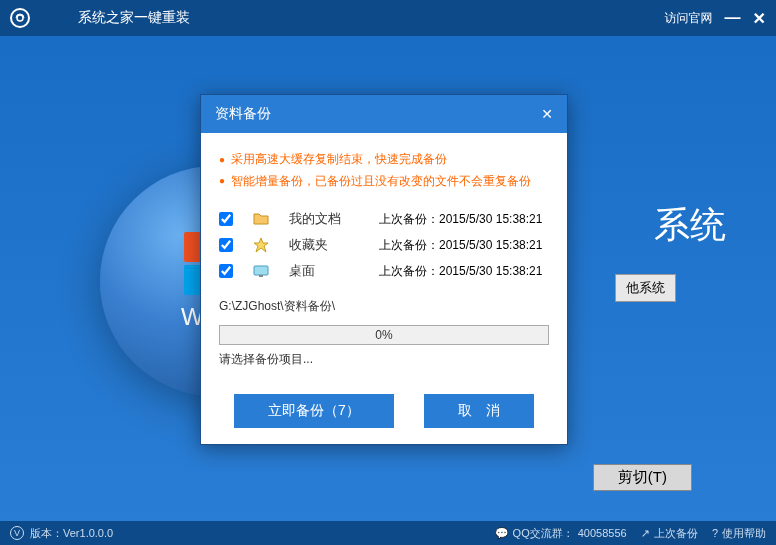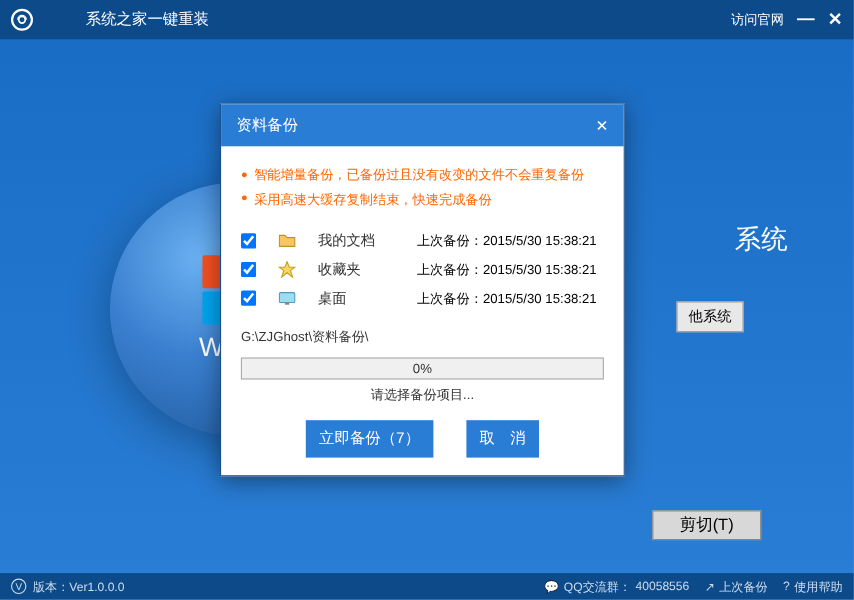--- a/index.html
+++ b/index.html
@@ -19,21 +19,21 @@
 
 .orb { position: absolute; left: 100px; top: 130px; width: 230px; height: 230px; border-radius: 50%; background: radial-gradient(circle at 35% 30%, #6ab0f0 0%, #3a80d0 40%, #1a5090 100%); box-shadow: 0 10px 40px rgba(0,0,0,0.3); display: flex; align-items: center; justify-content: center; flex-direction: column; }
 .orb .winlogo { display: grid; grid-template-columns: 30px 30px; grid-template-rows: 30px 30px; gap: 3px; margin-bottom: 8px; }
 .orb .winlogo div { border-radius: 2px; }
 .orb .winlogo .r { background: #f25022; }
 .orb .winlogo .g { background: #7fba00; }
 .orb .winlogo .b { background: #00a4ef; }
 .orb .winlogo .y { background: #ffb900; }
 .orb .wintext { color: #fff; font-size: 24px; font-weight: 300; }
 
-.side-text { position: absolute; right: 60px; top: 165px; color: #fff; font-size: 24px; font-weight: 300; margin-left: 44px; }
+.side-text { position: absolute; right: 50px; top: 165px; color: #fff; font-size: 36px; font-weight: 300; margin-left: 44px; }
 .other-btn { position: absolute; right: 100px; top: 238px; background: #e8e8e8; border: 1px solid #999; padding: 4px 10px; font-size: 13px; cursor: pointer; }
 
 .modal { position: absolute; left: 200px; top: 58px; width: 368px; background: #fff; border: 1px solid #1a5090; box-shadow: 0 4px 20px rgba(0,0,0,0.4); }
 .modal-header { background: #2a7dd4; color: #fff; padding: 10px 14px; display: flex; align-items: center; justify-content: space-between; }
 .modal-header .mtitle { font-size: 14px; }
 .modal-header .mclose { cursor: pointer; font-size: 14px; }
 .modal-body { padding: 16px 18px; font-size: 13px; }
 
 .bullets { margin-bottom: 14px; }
 .bullet { color: #ff6600; font-size: 12px; line-height: 1.8; display: flex; align-items: center; }
@@ -45,24 +45,24 @@
 .item .icon { width: 16px; height: 16px; display: inline-flex; align-items: center; justify-content: center; }
 .item .name { color: #333; font-size: 13px; width: 70px; }
 .item .time { color: #000000; font-size: 12px; }
 
 .dirlabel { color: #333; font-size: 13px; margin-bottom: 4px; font-weight: bold; }
 .dirpath { color: #333; font-size: 12px; margin-bottom: 10px; }
 
 .progress { border: 1px solid #aaa; height: 20px; background: #f0f0f0; position: relative; margin-bottom: 6px; }
 .progress .pct { position: absolute; width: 100%; text-align: center; font-size: 12px; line-height: 18px; color: #333; }
 
-.hint { text-align: center; color: #333; font-size: 12px; margin-bottom: 14px; }
+.hint { color: #333; font-size: 12px; margin-bottom: 26px; }
 
 .buttons { display: flex; justify-content: center; gap: 30px; }
-.btn { background: #2a7dd4; color: #fff; border: none; padding: 8px 12px; font-size: 14px; cursor: pointer; }
+.btn { background: #2a7dd4; color: #fff; border: none; padding: 8px 34px; font-size: 14px; cursor: pointer; }
 
 .cut-btn { position: absolute; right: 84px; bottom: 30px; background: #d8d8d8; border: 1px solid #888; padding: 3px 24px; font-size: 15px; cursor: pointer; }
 
 .footer { position: absolute; bottom: 0; left: 0; right: 0; height: 24px; background: #0d4a8a; color: #cde; font-size: 11px; display: flex; align-items: center; padding: 0 10px; }
 .footer .fl { display: flex; align-items: center; gap: 6px; }
 .footer .v-icon { width: 14px; height: 14px; border: 1px solid #cde; border-radius: 50%; display: flex; align-items: center; justify-content: center; font-size: 9px; }
 .footer .fr { margin-left: auto; display: flex; align-items: center; gap: 14px; }
 .footer .fr span { display: flex; align-items: center; gap: 4px; cursor: pointer; }
 .footer .fr .ficon { font-size: 11px; }
 </style>
@@ -98,22 +98,22 @@
     <div class="side-text">系统</div>
     <button class="other-btn">他系统</button>
 
     <div class="modal">
       <div class="modal-header">
         <span class="mtitle">资料备份</span>
         <span class="mclose">✕</span>
       </div>
       <div class="modal-body">
         <div class="bullets">
+          <div class="bullet">采用高速大缓存复制结束，快速完成备份</div>
           <div class="bullet">智能增量备份，已备份过且没有改变的文件不会重复备份</div>
-          <div class="bullet">采用高速大缓存复制结束，快速完成备份</div>
         </div>
 
         <div class="items">
           <div class="item">
             <input type="checkbox" checked="" style="">
             <span class="icon">
               <svg width="16" height="16" viewBox="0 0 16 16">
                   <path d="M1 3h5l2 2h7v8H1z" fill="#f7c766" stroke="#c89020"></path>
                 </svg>
             </span>

